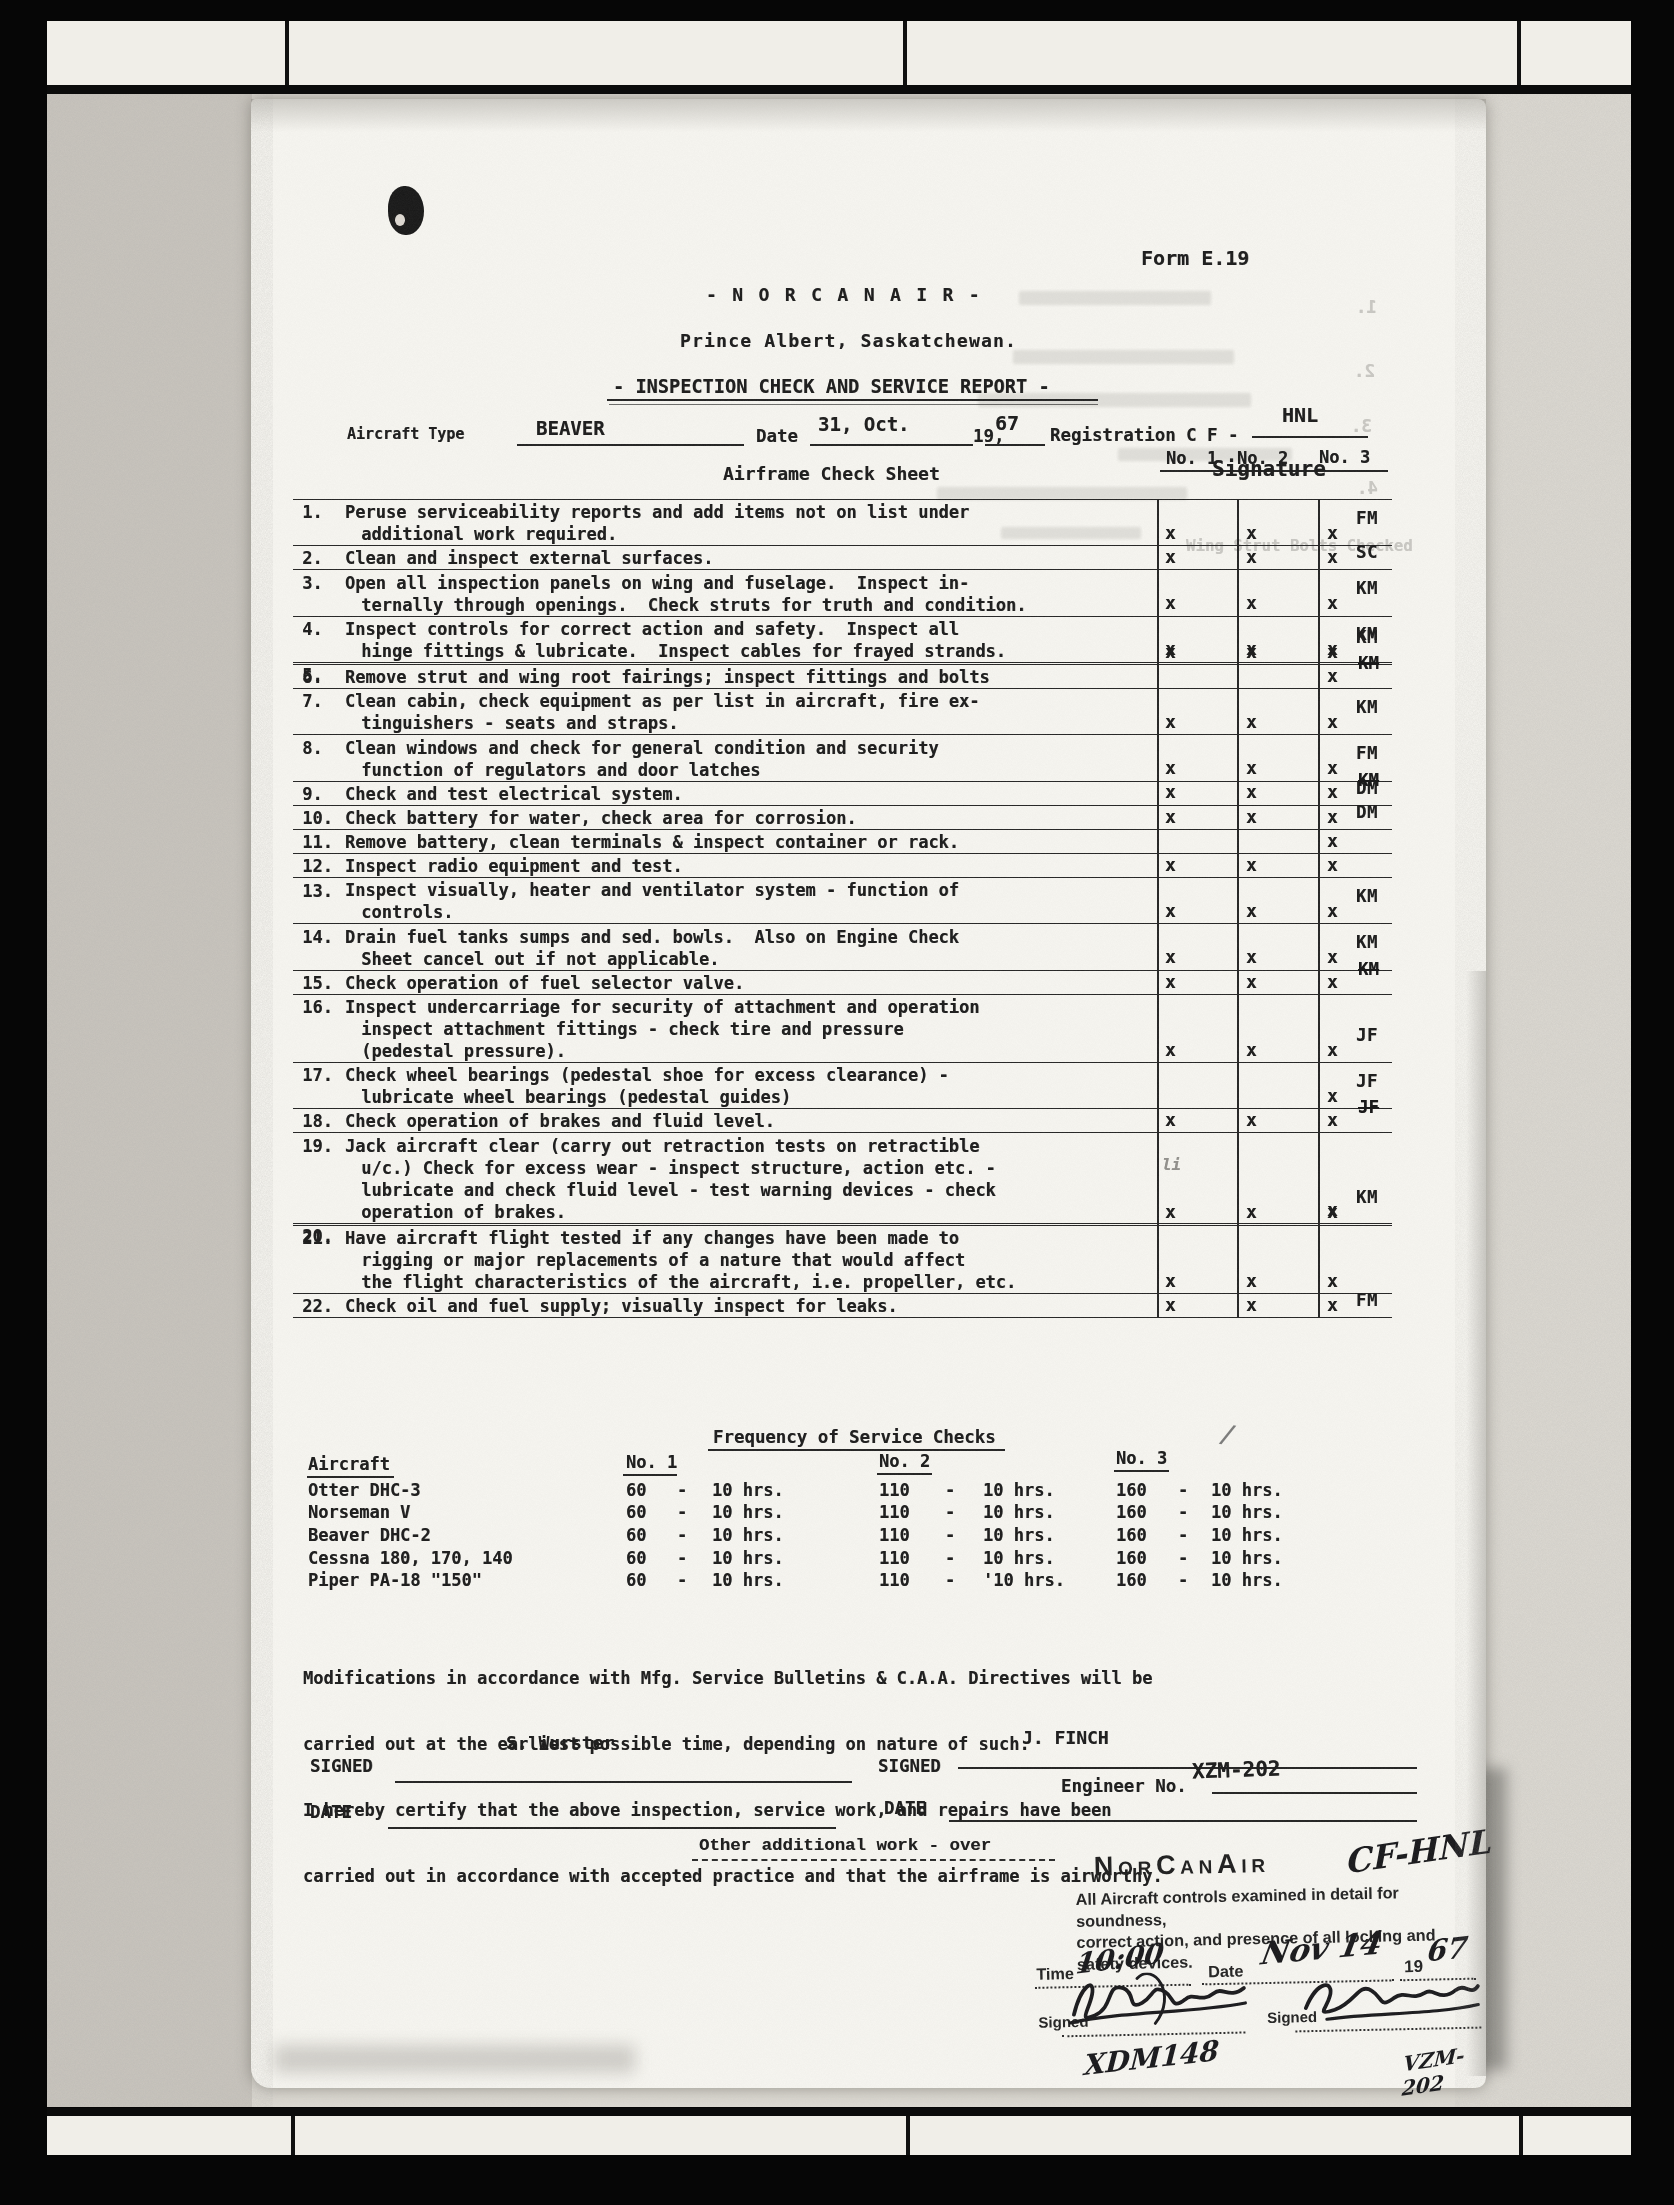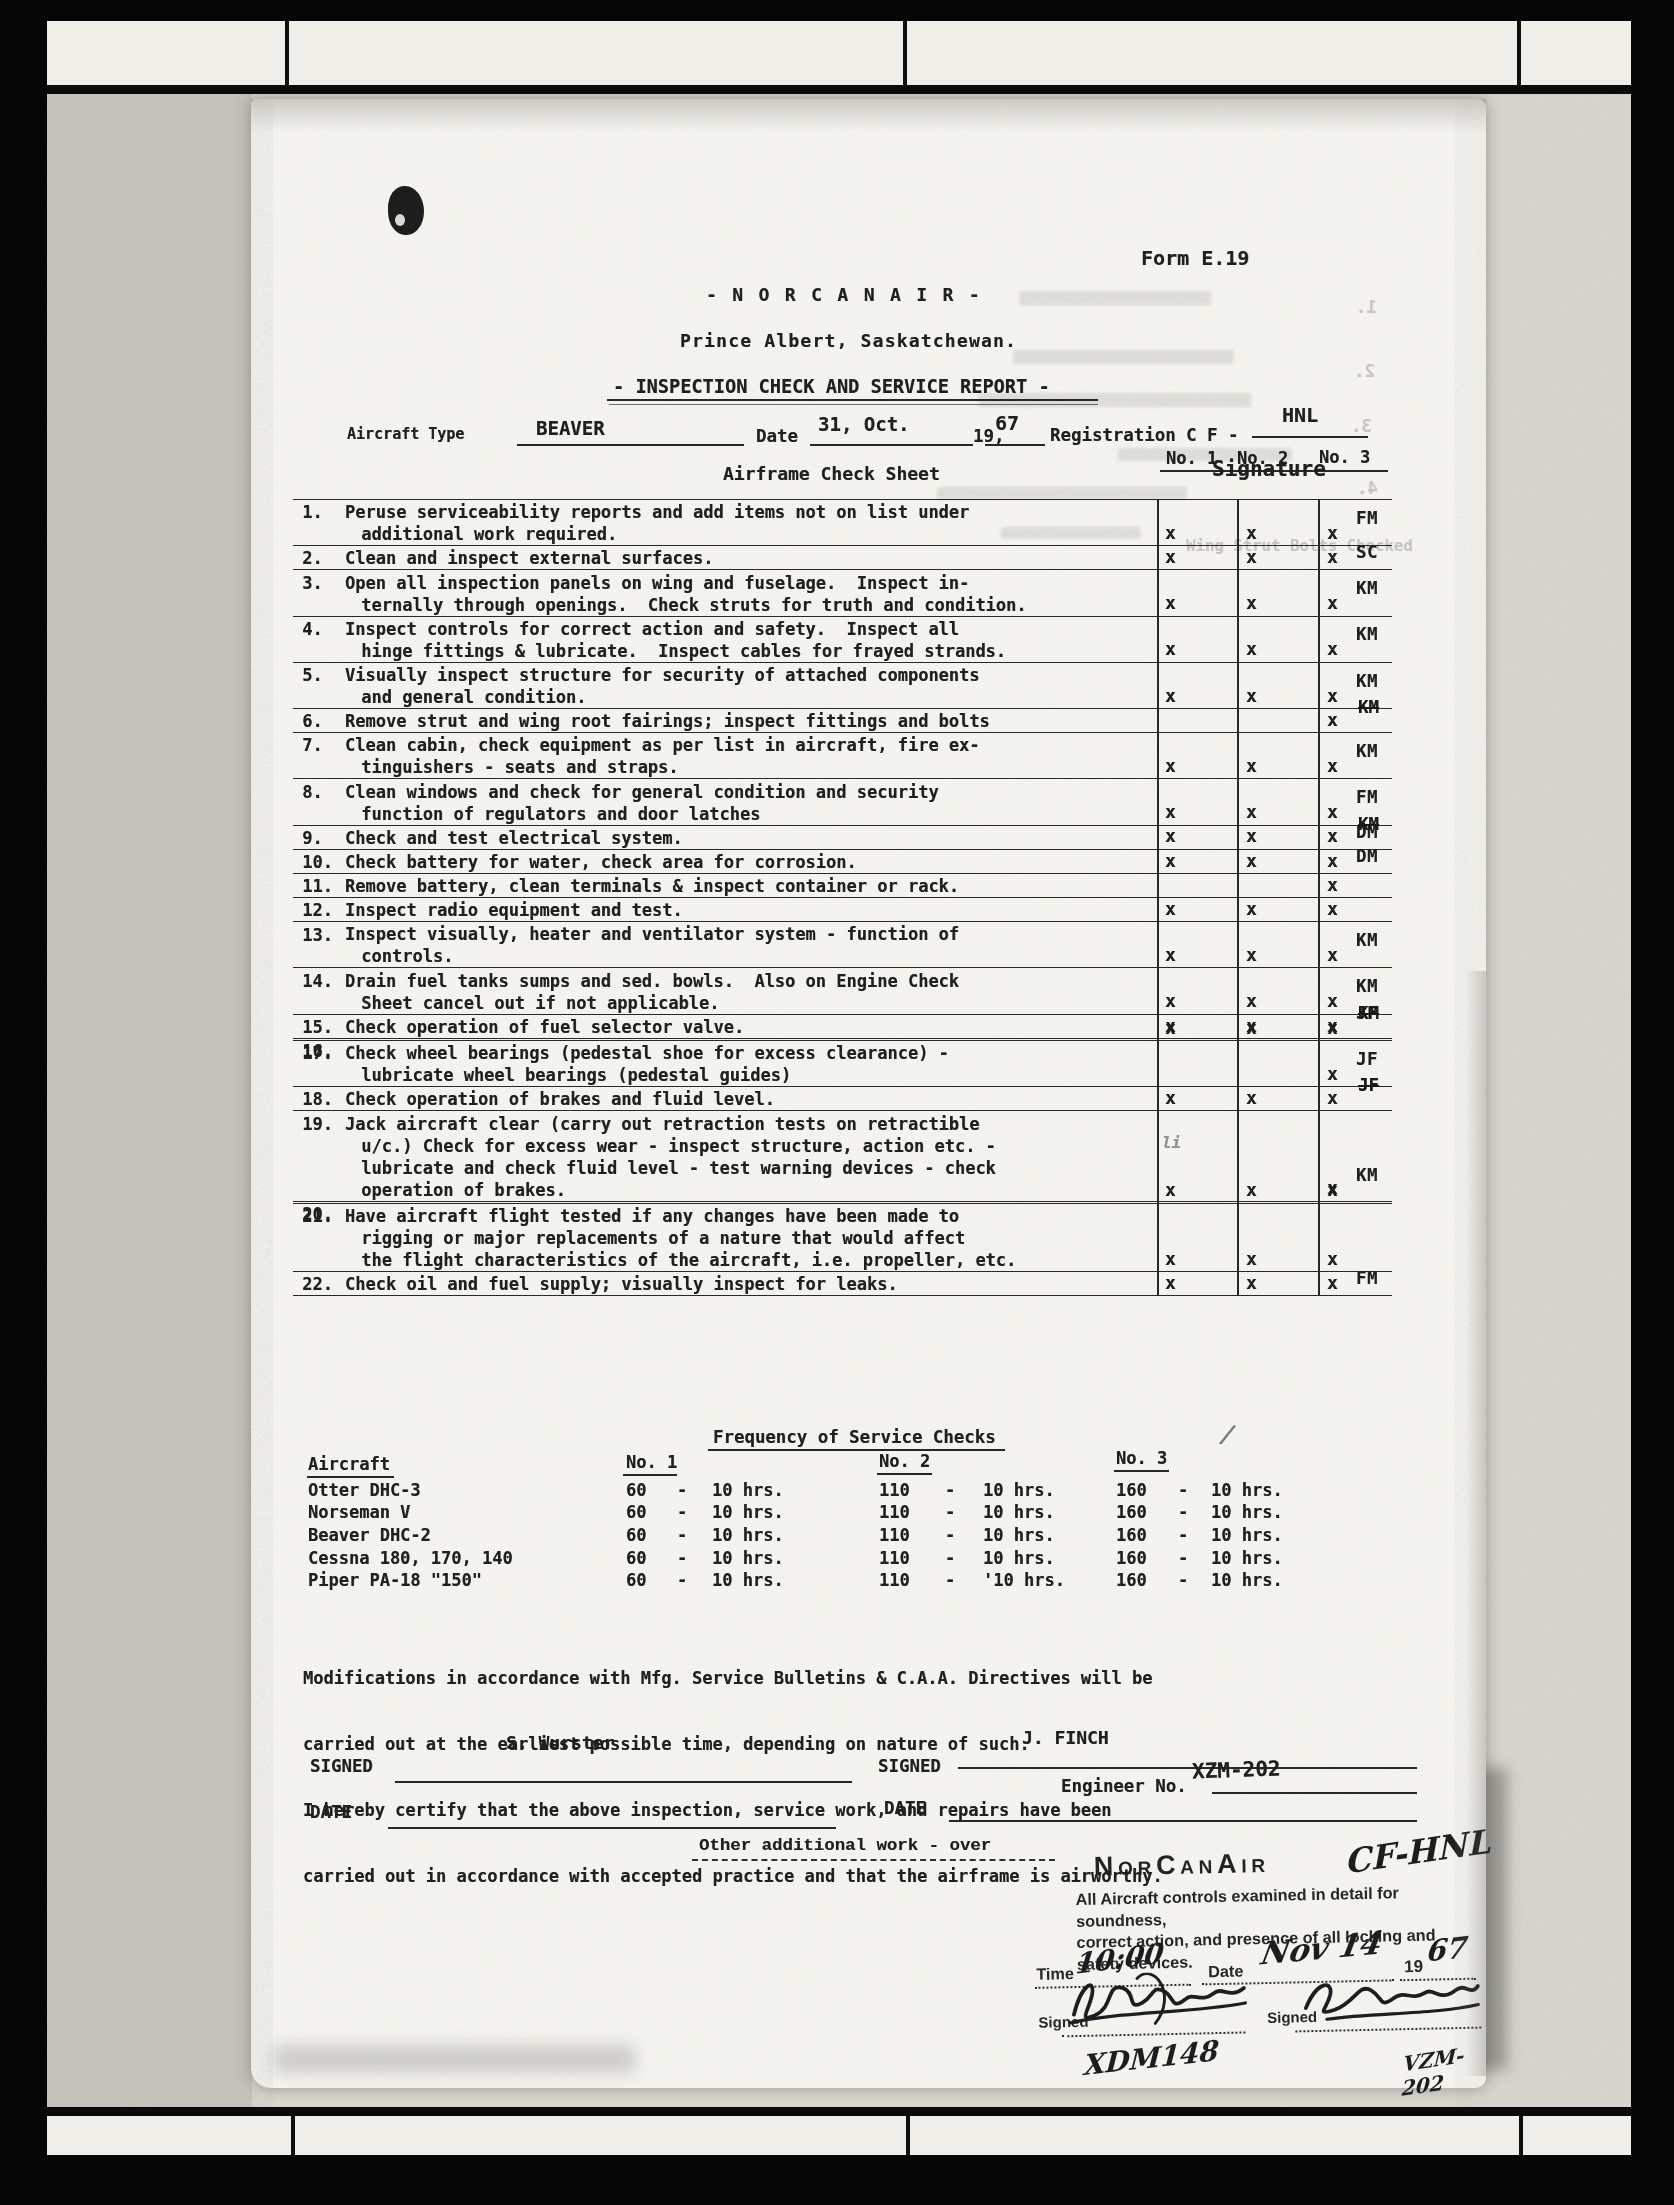--- a/index.html
+++ b/index.html
@@ -150,24 +150,20 @@
             <div class="tline tw">Inspect controls for correct action and safety.  Inspect all</div>
             <div class="tline tw">hinge fittings &amp; lubricate.  Inspect cables for frayed strands.</div>
           </div>
           <span class="chk tw" style="left: 872px;">x</span>
           <span class="chk tw" style="left: 953px;">x</span>
           <span class="chk tw" style="left: 1034px;">x</span>
           <span class="tsig tw" style="bottom: 17.4px;">KM</span>
         </div>
         <div class="trow">
           <span class="tnum tw">5.</span>
-          <div class="tlines">
-            <div class="tline tw">Visually inspect structure for security of attached components</div>
-            <div class="tline tw">and general condition.</div>
-          </div>
           <span class="chk tw" style="left: 872px;">x</span>
           <span class="chk tw" style="left: 953px;">x</span>
           <span class="chk tw" style="left: 1034px;">x</span>
           <span class="tsig tw" style="bottom: 17.4px;">KM</span>
           <span class="tsig2 tw" style="bottom: -9.3px; z-index: 3;">KM</span>
         </div>
         <div class="trow">
           <span class="tnum tw">6.</span>
           <div class="tlines">
             <div class="tline tw">Remove strut and wing root fairings; inspect fittings and bolts</div>
@@ -260,20 +256,25 @@
           <span class="tnum tw">15.</span>
           <div class="tlines">
             <div class="tline tw">Check operation of fuel selector valve.</div>
           </div>
           <span class="chk tw" style="left: 872px;">x</span>
           <span class="chk tw" style="left: 953px;">x</span>
           <span class="chk tw" style="left: 1034px;">x</span>
         </div>
         <div class="trow">
           <span class="tnum tw">16.</span>
+          <div class="tlines">
+            <div class="tline tw">Inspect undercarriage for security of attachment and operation</div>
+            <div class="tline tw">inspect attachment fittings - check tire and pressure</div>
+            <div class="tline tw">(pedestal pressure).</div>
+          </div>
           <span class="chk tw" style="left: 872px;">x</span>
           <span class="chk tw" style="left: 953px;">x</span>
           <span class="chk tw" style="left: 1034px;">x</span>
           <span class="tsig tw" style="bottom: 17.4px;">JF</span>
         </div>
         <div class="trow">
           <span class="tnum tw">17.</span>
           <div class="tlines">
             <div class="tline tw">Check wheel bearings (pedestal shoe for excess clearance) -</div>
             <div class="tline tw">lubricate wheel bearings (pedestal guides)</div>

